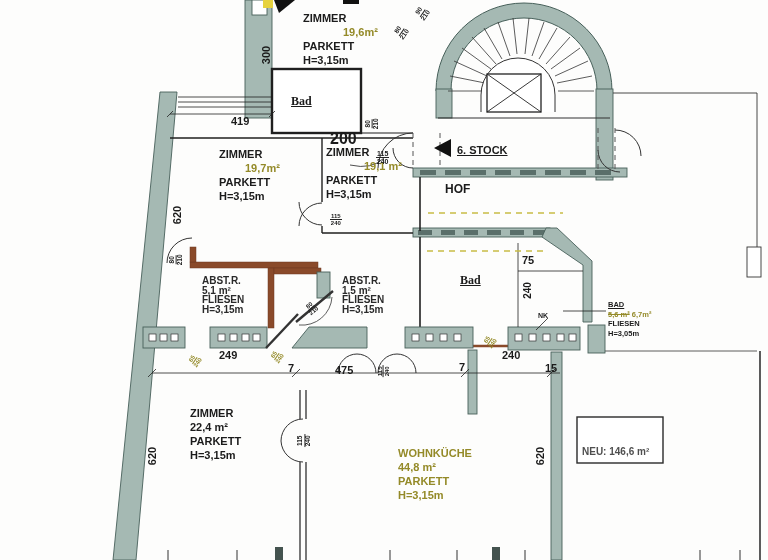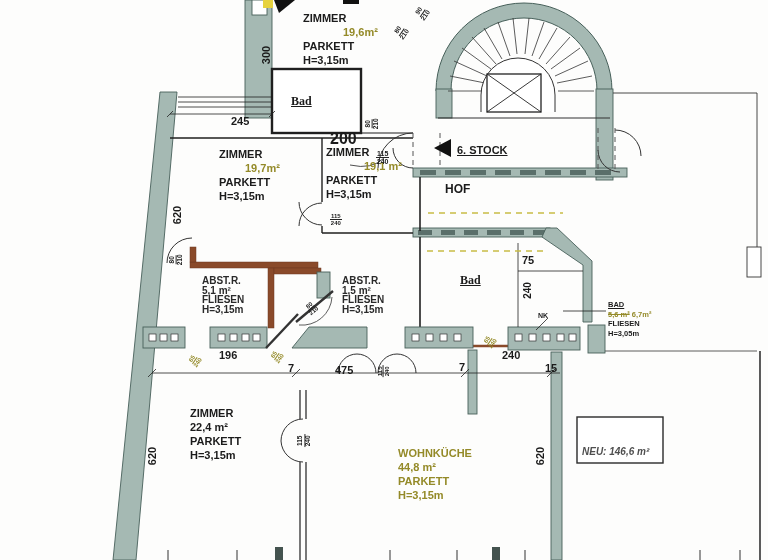--- a/index.html
+++ b/index.html
@@ -16,21 +16,21 @@
   .rot40{transform:rotate(-40deg);transform-origin:center;}
   .fr{display:inline-flex;flex-direction:column;align-items:center;line-height:1.05;font-size:6.5px;font-weight:bold;}
   .fr .frn{border-bottom:1px solid #222;padding:0 1px;}
   .room-block div{line-height:14px;}
   .room-block .area{padding-left:26px;}
   .room-block .area-top{padding-left:40px;}
   .room-block .area-plain{padding-left:0;}
   .abst{font-size:10px;font-weight:bold;color:#2a2a2a;line-height:9.5px;}
   .badr{font-size:7.5px;font-weight:bold;line-height:9.5px;}
   .strike{text-decoration:line-through;}
-  .neu{font-size:10px;font-weight:bold;color:#4f4f4f;font-style:italic;}
+  .neu{font-size:10px;font-weight:bold;color:#4f4f4f;}
   .nklbl{font-size:7px;}
   .dim75{font-size:11px;}
 </style>
 </head>
 <body>
 
 <div class="plan">
 
 <svg width="768" height="560" viewBox="0 0 768 560">
 
@@ -211,21 +211,21 @@
 </svg>
 
 <div class="lbl room-block" style="left:303px;top:11px;">
   <div>ZIMMER</div>
   <div class="olive area-top">19,6m²</div>
   <div>PARKETT</div>
   <div>H=3,15m</div>
 </div>
 <div class="lbl rot90" style="left:249px;top:49px;width:34px;text-align:center;">300</div>
 <div class="lbl serif" style="left:291px;top:95px;">Bad</div>
-<div class="lbl" style="left:231px;top:115px;">245</div>
+<div class="lbl" style="left:231px;top:115px;">419</div>
 
 <div class="lbl rot55" style="left:415px;top:2px;">
   <span class="fr">
         <span class="frn">90</span>
         <span>210</span>
       </span>
 </div>
 <div class="lbl rot55" style="left:394px;top:21px;">
   <span class="fr">
         <span class="frn">80</span>
@@ -301,21 +301,21 @@
 <div class="lbl rot90" style="left:510px;top:285px;width:34px;text-align:center;font-size:10px;">240</div>
 <div class="lbl nklbl" style="left:538px;top:312px;">NK</div>
 
 <div class="badr lbl" style="left:608px;top:300px;">
   <div class="u">BAD</div>
   <div class="olive"><span class="strike">5,6 m²</span> <span>6,7m²</span></div>
   <div>FLIESEN</div>
   <div>H=3,05m</div>
 </div>
 
-<div class="lbl" style="left:219px;top:349px;">196</div>
+<div class="lbl" style="left:219px;top:349px;">249</div>
 <div class="lbl" style="left:335px;top:364px;">475</div>
 <div class="lbl" style="left:502px;top:349px;">240</div>
 <div class="lbl" style="left:288px;top:362px;">7</div>
 <div class="lbl" style="left:459px;top:361px;">7</div>
 <div class="lbl" style="left:545px;top:362px;text-align:center;">15</div>
 <div class="lbl rot55 olive" style="left:188px;top:350px;">
   <span class="fr" style="font-size:6px;">
         <span class="frn" style="border-color:#948a28;">65</span>
         <span>240</span>
       </span>

